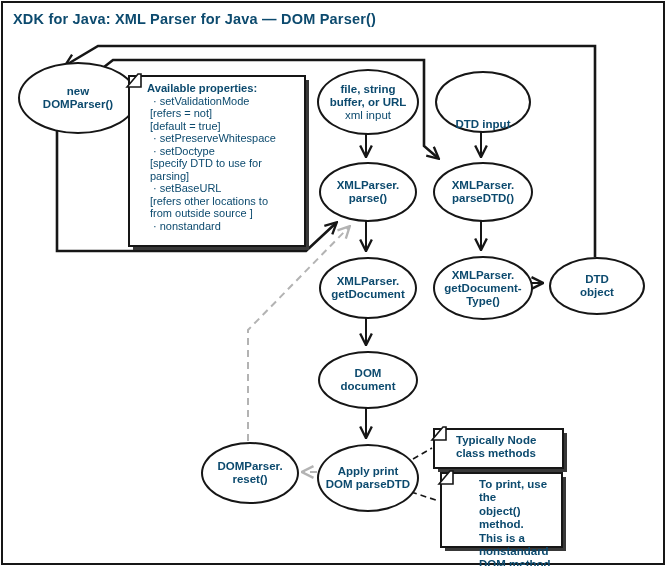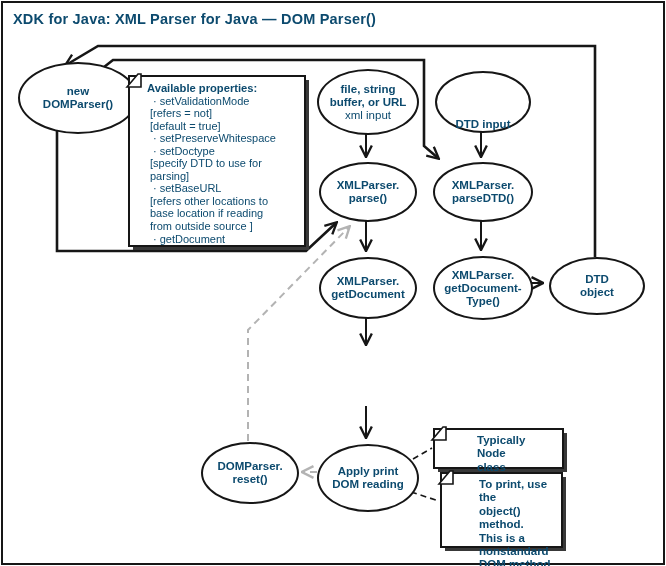--- a/index.html
+++ b/index.html
@@ -22,21 +22,21 @@
     box-shadow:4px 4px 0 -1px #383838;font-size:11.5px;font-weight:bold;line-height:13.4px;
   }
   .fold{position:absolute;top:-5px;left:-5px;}
   .note .body{position:relative;}
   .props{width:174px;height:168px;left:128px;top:75px;}
   .props .body{padding:5px 4px 0 12px;font-weight:normal;font-size:11px;line-height:12.55px;}
   .props .hd{font-weight:bold;font-size:11.2px;margin-left:5px;}
   .props .row{margin-left:11px;white-space:nowrap;}
   .props .row.cont{margin-left:8px;}
   .note1{width:127px;height:37px;left:433px;top:428px;}
-  .note1 .body{padding:4px 16px 0 21px;margin-left:21px;}
+  .note1 .body{padding:4px 16px 0 21px;}
   .note2{width:119px;height:72px;left:440px;top:472px;}
   .note2 .body{padding:4px 2px 0 37px;}
   
   .n-newdom{left:18px;top:62px;width:116px;height:68px;}
   .n-xmlin{left:317px;top:69px;width:98px;height:62px;}
   .n-dtdin{left:435px;top:71px;width:92px;height:58px;justify-content:flex-end;}
   .n-parse{left:319px;top:162px;width:94px;height:56px;}
   .n-parsedtd{left:433px;top:162px;width:96px;height:56px;}
   .n-getdoc{left:319px;top:257px;width:94px;height:58px;}
   .n-getdoctype{left:433px;top:256px;width:96px;height:60px;}
@@ -118,24 +118,28 @@
     <span>XMLParser.</span>
     <span>getDocument-</span>
     <span>Type()</span>
   </div>
 
   <div class="node n-dtdobj">
     <span>DTD</span>
     <span>object</span>
   </div>
 
+  <div class="node n-domdoc">
+    <span>DOM</span>
+    <span>document</span>
+  </div>
 
   <div class="node n-apply">
     <span>Apply print</span>
-    <span>DOM reading</span>
+    <span>DOM parseDTD</span>
   </div>
 
   <div class="node n-reset">
     <span>DOMParser.</span>
     <span>reset()</span>
   </div>
 
   <div class="note props">
     <svg class="fold" width="18" height="18" viewBox="0 0 18 18">
       <path d="M2 15 L13 2 L16 2 L16 15 Z" fill="#ffffff" stroke="#161616" stroke-width="1.6"></path>
@@ -144,23 +148,22 @@
       <div class="hd">Available properties:</div>
       <div class="row">· setValidationMode</div>
       <div class="row cont">[refers = not]</div>
       <div class="row cont">[default = true]</div>
       <div class="row">· setPreserveWhitespace</div>
       <div class="row">· setDoctype</div>
       <div class="row cont">[specify DTD to use for</div>
       <div class="row cont">parsing]</div>
       <div class="row">· setBaseURL</div>
       <div class="row cont">[refers other locations to</div>
-      <div class="row cont">base location if reading</div>
       <div class="row cont">from outside source ]</div>
-      <div class="row">· getDocument</div>
+      <div class="row">· nonstandard</div>
     </div>
   </div>
 
   <div class="note note1">
     <svg class="fold" width="18" height="18" viewBox="0 0 18 18">
       <path d="M2 15 L13 2 L16 2 L16 15 Z" fill="#ffffff" stroke="#161616" stroke-width="1.6"></path>
     </svg>
     <div class="body">
       <div>Typically Node</div>
       <div>class methods</div>

